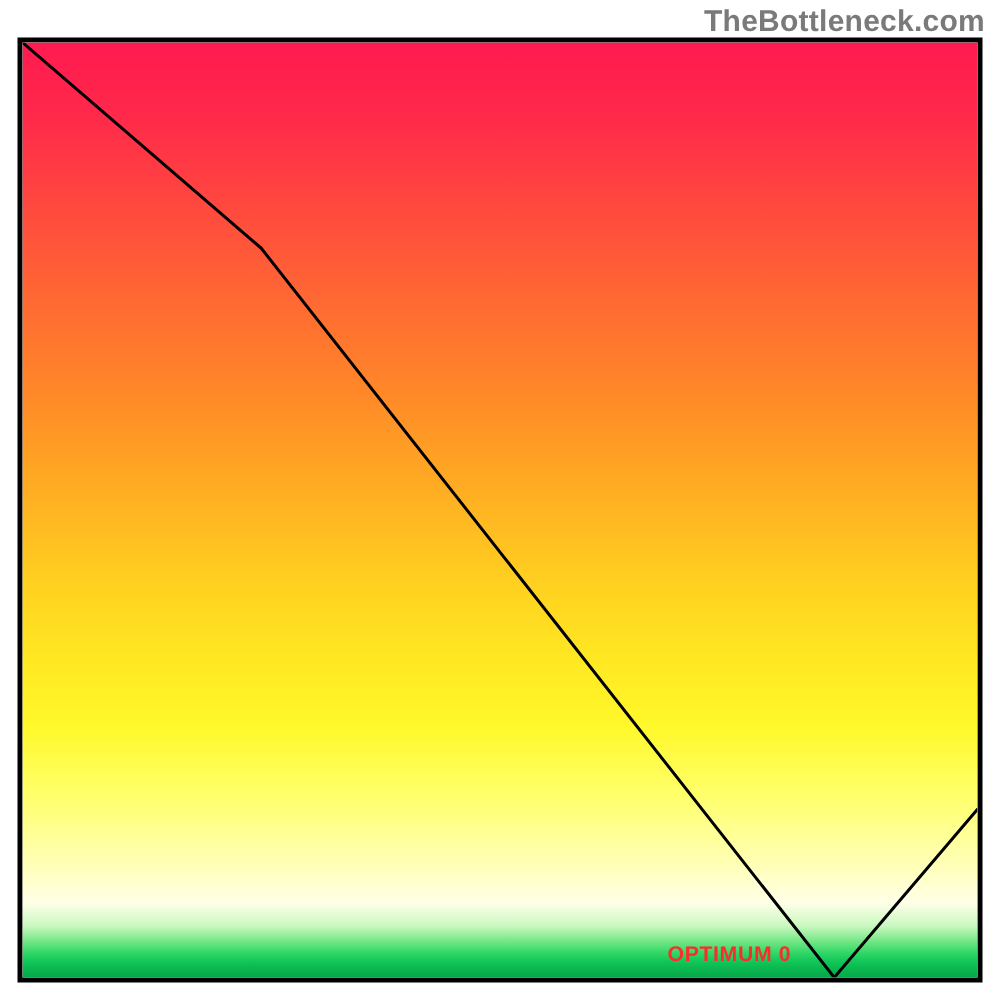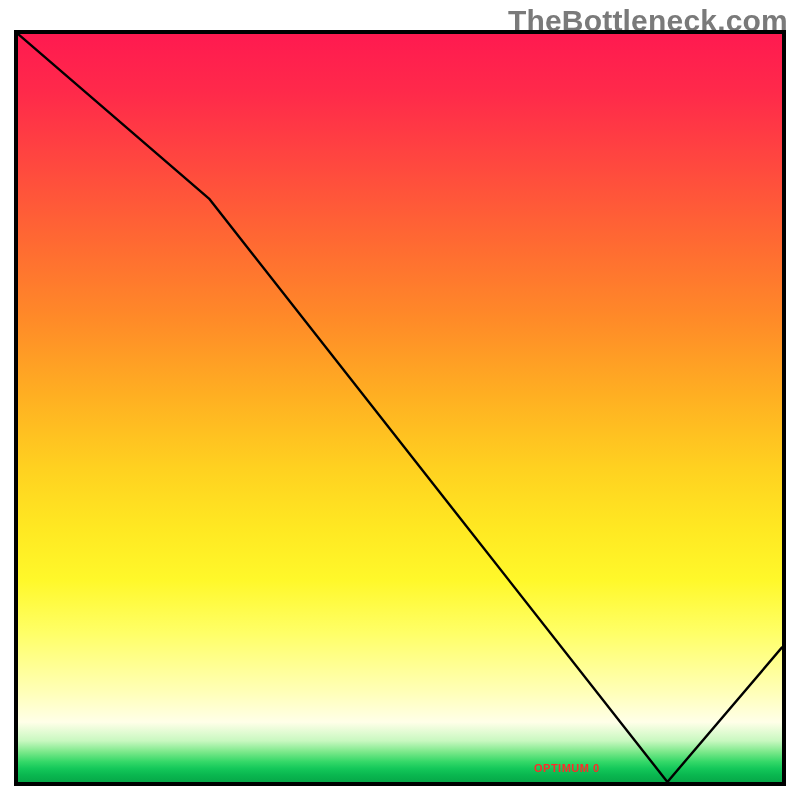--- a/index.html
+++ b/index.html
@@ -13,21 +13,21 @@
   }
   .container {
     position: relative;
     width: 800px;
     height: 800px;
   }
   .watermark {
     position: absolute;
     top: 4px;
     right: 12px;
-    font-size: 30px;
+    font-size: 24px;
     font-weight: 600;
     color: #7a7a7a;
     letter-spacing: 0.2px;
   }
   .plot-frame {
     position: absolute;
     left: 14px;
     top: 30px;
     width: 772px;
     height: 756px;
@@ -64,21 +64,21 @@
   .curve-svg {
     position: absolute;
     inset: 0;
     width: 100%;
     height: 100%;
   }
   .baseline-label {
     position: absolute;
     bottom: 8px;
     left: 516px;
-    font-size: 11px;
+    font-size: 17px;
     font-weight: 700;
     color: #ff2a2a;
     letter-spacing: 0.5px;
     white-space: nowrap;
   }
 </style>
 </head>
 <body>
 
 <div class="container">

